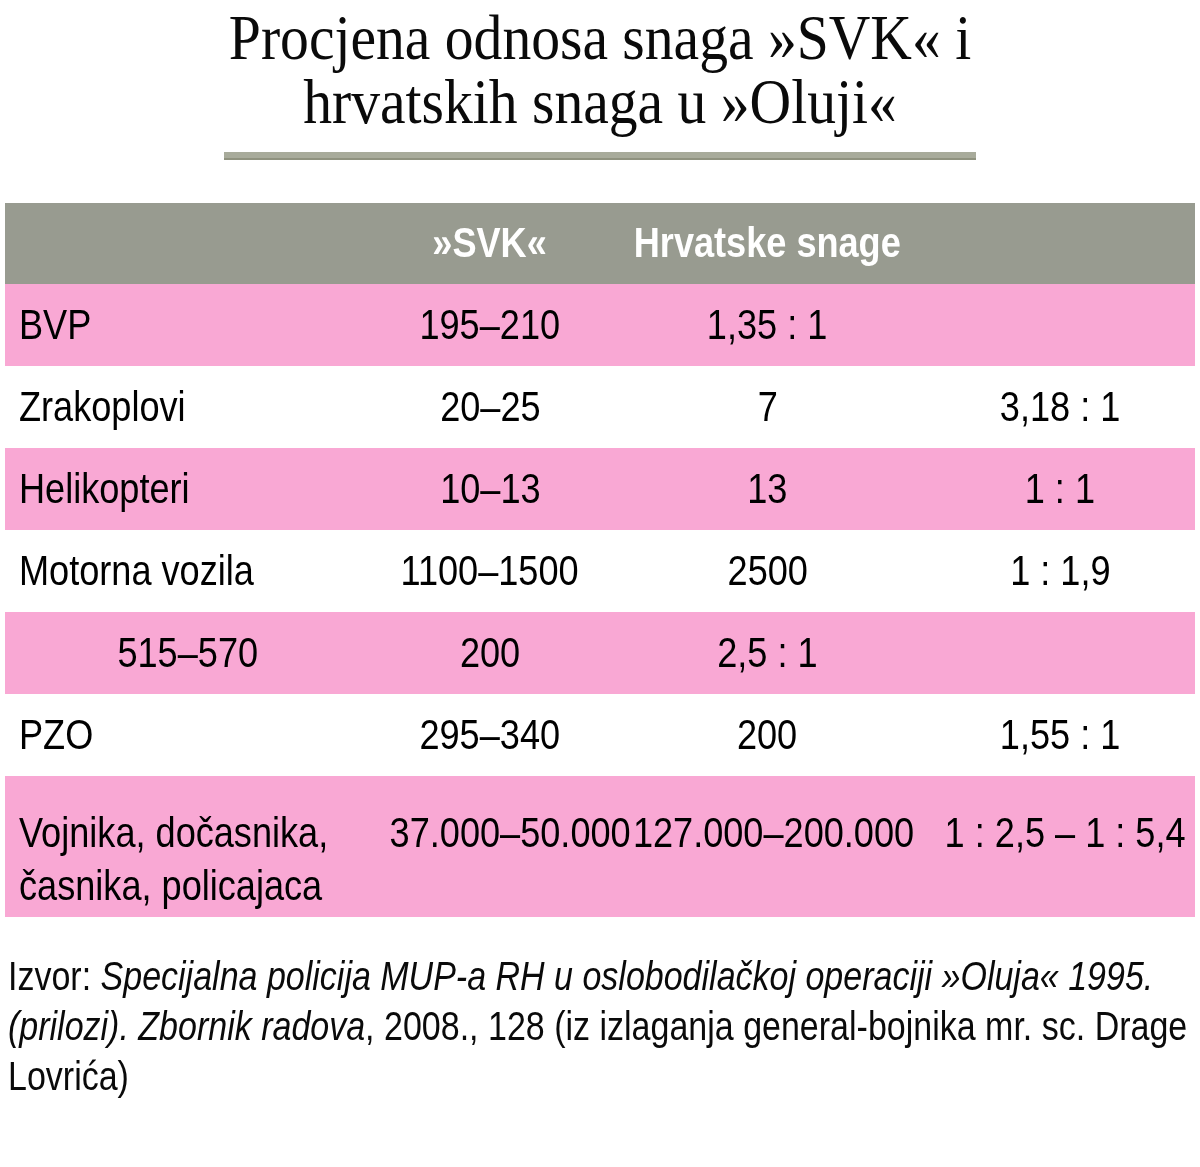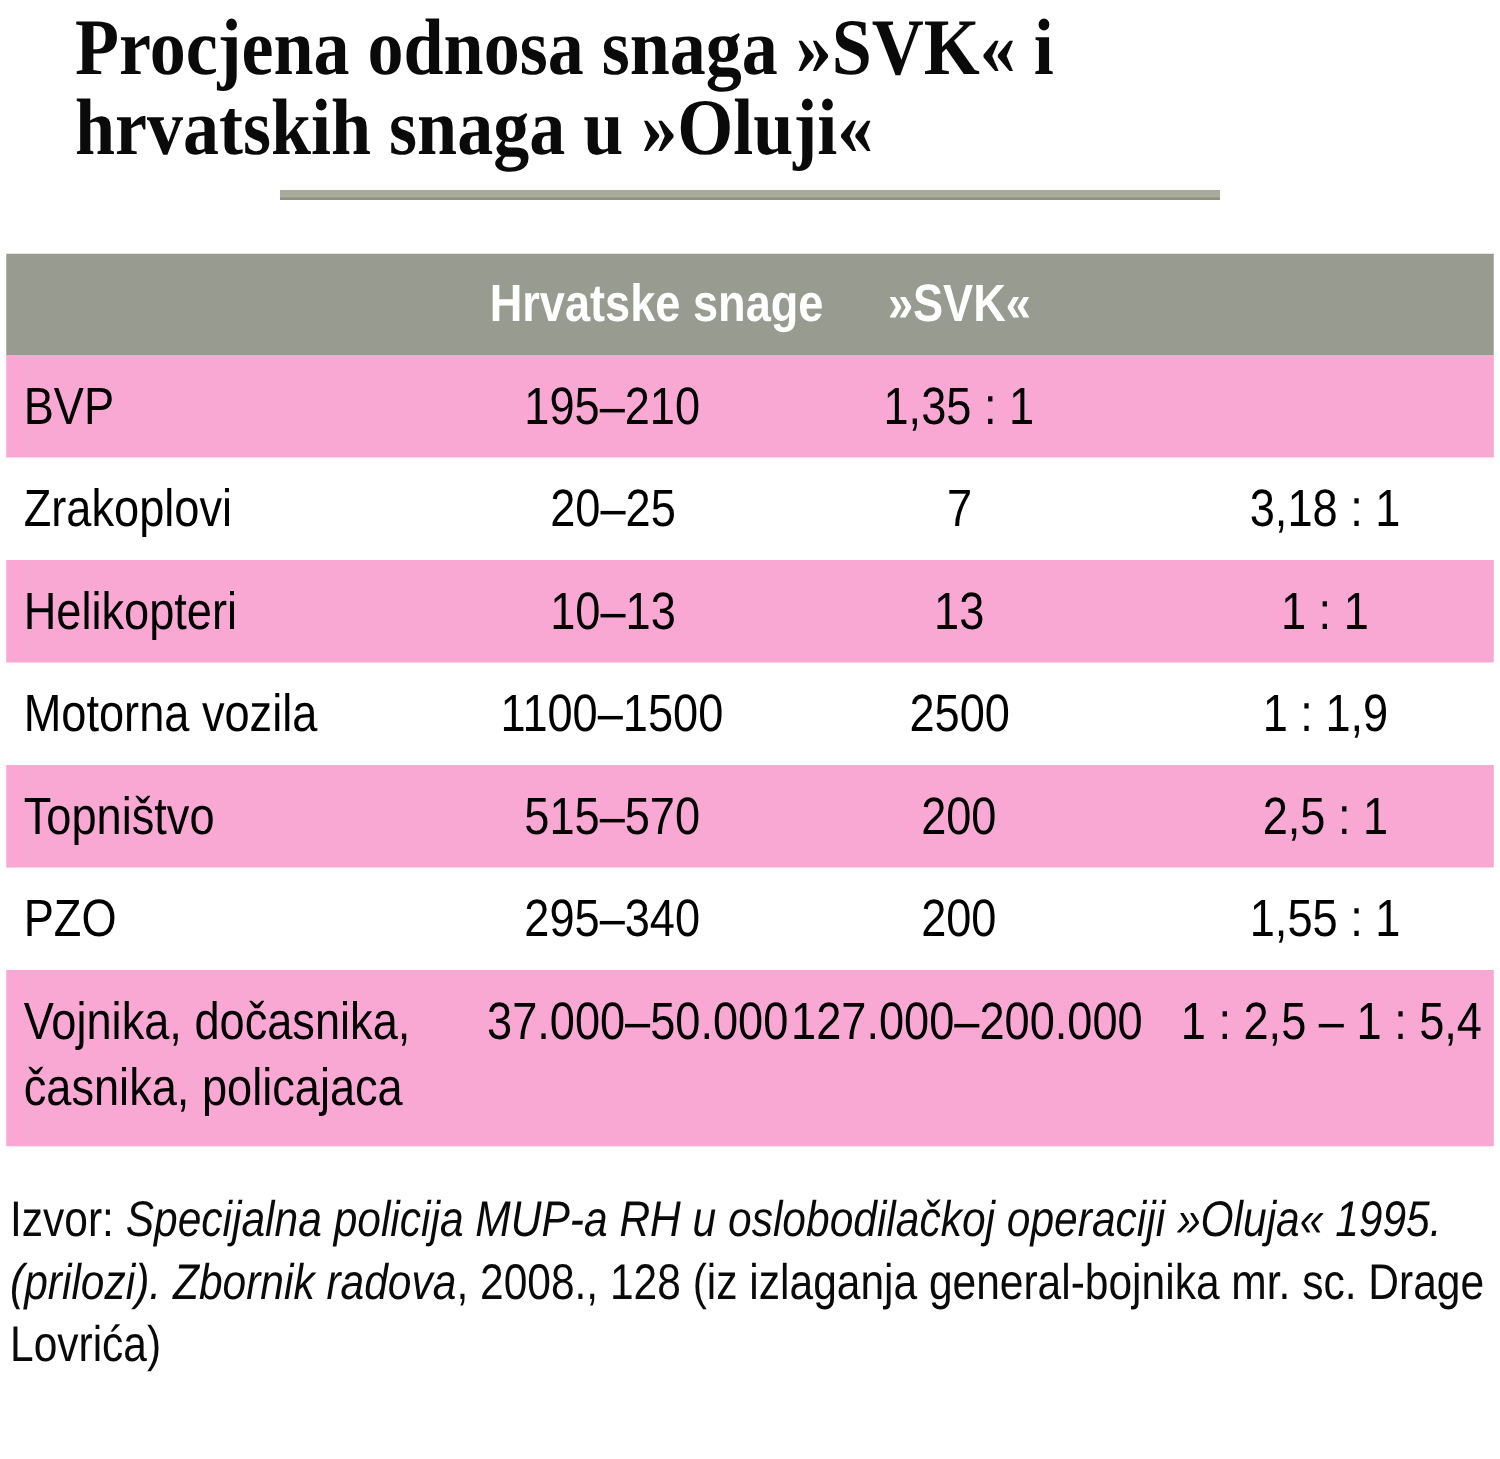--- a/index.html
+++ b/index.html
@@ -6,23 +6,23 @@
   html, body {
     width: 1200px; height: 1167px;
     background: #ffffff;
     overflow: hidden;
     font-family: "Liberation Sans", sans-serif;
     color: #000000;
   }
   
   .title {
     margin-top: 6px;
-    text-align: left;
+    text-align: center;
     font-family: "Liberation Serif", serif;
-    font-weight: 700;
+    font-weight: 400;
     font-size: 64px;
     line-height: 64px;
     color: #0a0a0a;
   }
   .tline { display: block; transform: scaleX(0.9); }
   .divider {
     width: 752px; height: 8px;
     margin: 18px auto 0;
     background: #a8ab9b;
     border-bottom: 2px solid #8f927f;
@@ -37,21 +37,21 @@
   .row.head {
     height: 81px;
     background: #989b90;
     color: #ffffff;
     font-weight: 700;
   }
   .row.body { height: 82px; }
   .row.last { height: 141px; align-items: start; padding-top: 14px; }
   .alt { background: #f9a8d4; }
   .cell { font-size: 42px; line-height: 1.2; }
-  .row.last .cell { line-height: 53px; }
+  .row.last .cell { line-height: 53px; margin-top: 16px; }
   .c1 { padding-left: 14px; text-align: left; }
   .c2, .c3, .c4 { text-align: center; }
   .cx { display: inline-block; transform: scaleX(0.86); }
   .c1 .cx { transform-origin: left center; width: 116%; }
   .c2 .cx, .c3 .cx, .c4 .cx { transform-origin: center center; white-space: nowrap; }
   
   .source {
     margin: 34px 0 0 8px;
     width: 1400px;
     transform: scaleX(0.85);
@@ -68,22 +68,22 @@
 <h1 class="title">
   <span class="tline">Procjena odnosa snaga »SVK« i</span>
   <span class="tline">hrvatskih snaga u »Oluji«</span>
 </h1>
 <div class="divider"></div>
 
 <div class="tbl">
 
   <div class="row head">
     <div class="cell c1"><span class="cx"></span></div>
+    <div class="cell c2"><span class="cx">»SVK«</span></div>
     <div class="cell c3"><span class="cx">Hrvatske snage</span></div>
-    <div class="cell c2"><span class="cx">»SVK«</span></div>
     <div class="cell c4"><span class="cx"></span></div>
   </div>
 
 
   <div class="row body alt">
     <div class="cell c1"><span class="cx">BVP</span></div>
     <div class="cell c2"><span class="cx">195–210</span></div>
     <div class="cell c4"><span class="cx">1,35 : 1</span></div>
   </div>
 
@@ -102,21 +102,20 @@
   </div>
 
   <div class="row body">
     <div class="cell c1"><span class="cx">Motorna vozila</span></div>
     <div class="cell c2"><span class="cx">1100–1500</span></div>
     <div class="cell c3"><span class="cx">2500</span></div>
     <div class="cell c4"><span class="cx">1 : 1,9</span></div>
   </div>
 
   <div class="row body alt">
-    <div class="cell c1"><span class="cx">Topništvo</span></div>
     <div class="cell c2"><span class="cx">515–570</span></div>
     <div class="cell c3"><span class="cx">200</span></div>
     <div class="cell c4"><span class="cx">2,5 : 1</span></div>
   </div>
 
   <div class="row body">
     <div class="cell c1"><span class="cx">PZO</span></div>
     <div class="cell c2"><span class="cx">295–340</span></div>
     <div class="cell c3"><span class="cx">200</span></div>
     <div class="cell c4"><span class="cx">1,55 : 1</span></div>

